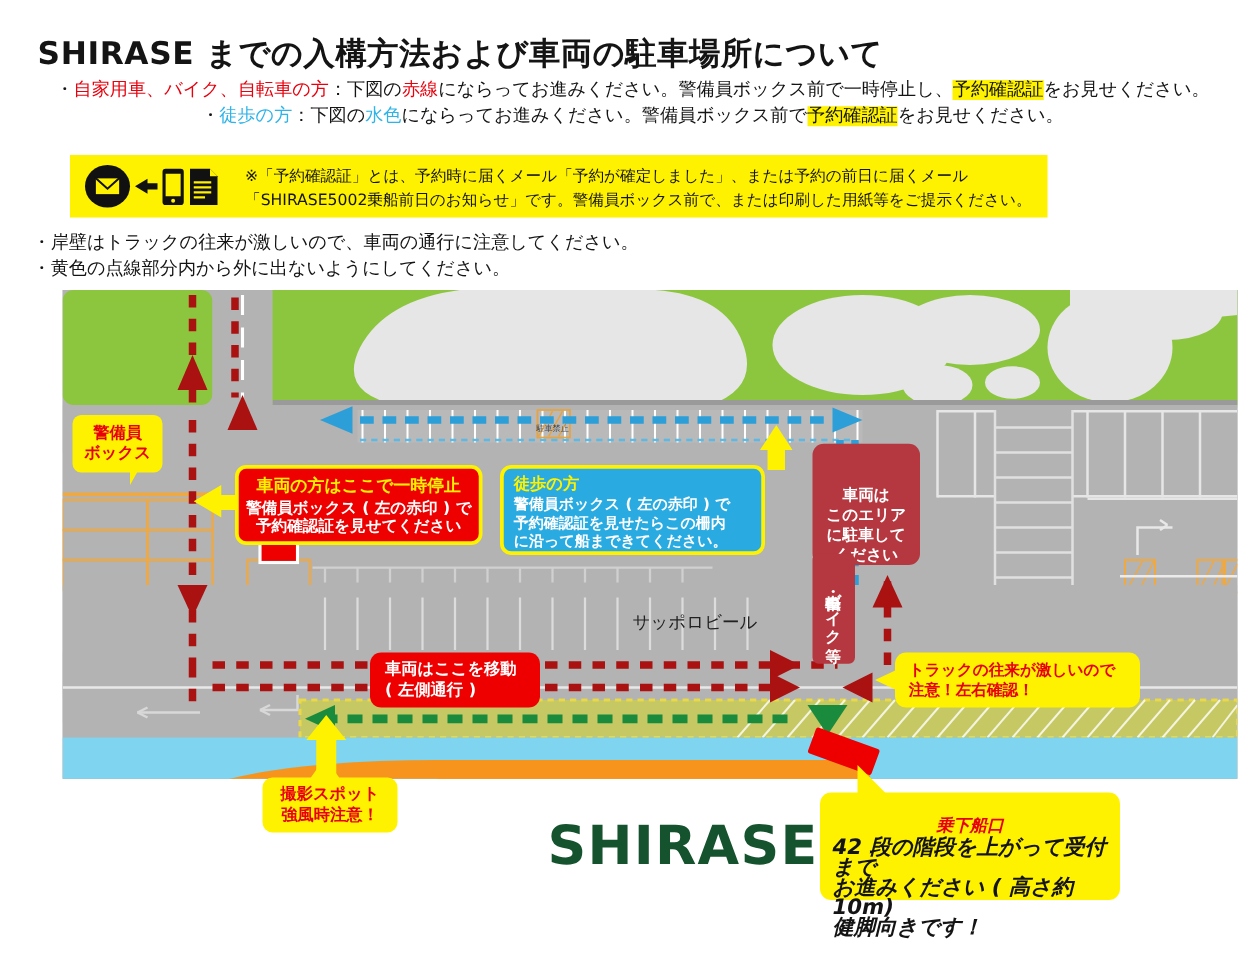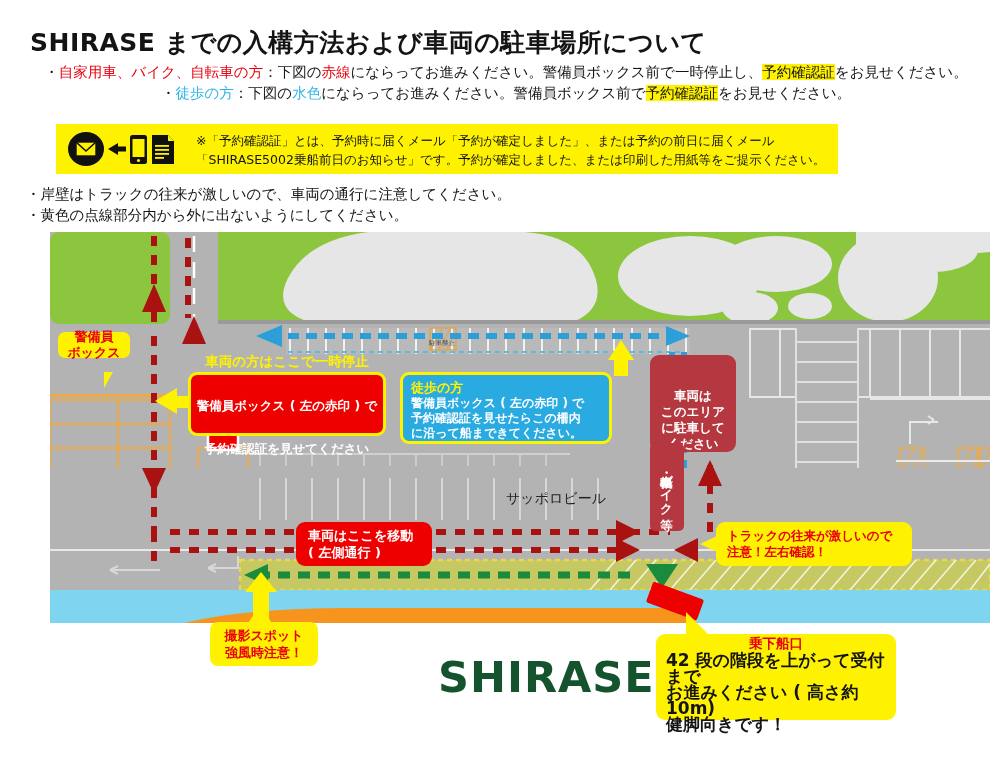--- a/index.html
+++ b/index.html
@@ -38,35 +38,35 @@
 
   
   #map{position:absolute;left:50px;top:232px;width:940px;height:391px;overflow:hidden;background:#b3b3b3;}
   #map svg{display:block;}
 
   
   .co{position:absolute;box-sizing:border-box;}
 
   
   .cal-guard{
-    left:58px;top:332px;width:72px;height:26px;
+    left:58px;top:332px;width:72px;height:46px;
     background:#fff200;border-radius:7px;
     display:flex;align-items:center;justify-content:center;
   }
   .cal-guard .t{font-size:13px;font-weight:bold;color:#e8000d;line-height:16px;text-align:center;}
   .cal-guard:after{
     content:"";position:absolute;left:46px;top:40px;
     border-left:9px solid #fff200;border-bottom:16px solid transparent;border-right:0 solid transparent;
   }
 
   
   .cal-stop{
     left:188px;top:372px;width:198px;height:64px;
     background:#ee0000;border:3px solid #fff200;border-radius:9px;
-    display:flex;flex-direction:column;justify-content:center;align-items:center;gap:28px;
+    display:flex;flex-direction:column;justify-content:center;align-items:center;
   }
   .cal-stop .h{font-size:13.5px;font-weight:bold;color:#fff200;line-height:17px;}
   .cal-stop .b{font-size:12.5px;font-weight:bold;color:#ffffff;line-height:15px;text-align:center;}
   .arrow-left-yellow{
     position:absolute;left:155px;top:388px;width:0;height:0;
     border-top:13px solid transparent;border-bottom:13px solid transparent;border-right:22px solid #fff200;
   }
   .arrow-left-yellow-bar{position:absolute;left:174px;top:396px;width:18px;height:12px;background:#fff200;}
 
   
@@ -135,21 +135,21 @@
   }
   .photo-stem{position:absolute;left:253px;top:582px;width:16px;height:42px;background:#fff200;}
   .photo-head{
     position:absolute;left:245px;top:572px;width:0;height:0;
     border-left:16px solid transparent;border-right:16px solid transparent;border-bottom:20px solid #fff200;
   }
 
   
   .cal-board{
     left:656px;top:634px;width:240px;height:86px;
-    background:#fff200;border-radius:9px;padding:0 10px;
+    background:#fff200;border-radius:9px;padding:18px 10px;font-style:italic;
   }
   .cal-board .h{font-size:13.5px;font-weight:bold;color:#e8000d;line-height:18px;text-align:center;}
   .cal-board .b{font-size:17px;font-weight:bold;color:#141414;line-height:16px;}
   .board-tail{
     position:absolute;left:686px;top:612px;width:0;height:0;
     border-left:0 solid transparent;border-right:26px solid transparent;border-bottom:26px solid #fff200;
   }
 
   .shirase-label{
     position:absolute;left:438px;top:652px;
@@ -189,21 +189,21 @@
         <path d="M84 4 h16 l6 6 v23 h-22 Z" fill="#111"></path>
         <path d="M100 4 v6 h6 Z" fill="#fff200"></path>
         <rect x="87" y="14" width="14" height="1.8" fill="#fff200"></rect>
         <rect x="87" y="18" width="14" height="1.8" fill="#fff200"></rect>
         <rect x="87" y="22" width="14" height="1.8" fill="#fff200"></rect>
         <rect x="87" y="26" width="9" height="1.8" fill="#fff200"></rect>
       </g>
     </svg>
     <div class="notice-text">
       <div>※「予約確認証」とは、予約時に届くメール「予約が確定しました」、または予約の前日に届くメール</div>
-      <div>「SHIRASE5002乗船前日のお知らせ」です。予約が確定しました、または印刷した用紙等をご提示ください。</div>
+      <div>「SHIRASE5002乗船前日のお知らせ」です。警備員ボックス前で、または印刷した用紙等をご提示ください。</div>
     </div>
   </div>
 
   <div class="bullets2">
     <div class="bline">・岸壁はトラックの往来が激しいので、車両の通行に注意してください。</div>
     <div class="bline">・黄色の点線部分内から外に出ないようにしてください。</div>
   </div>
 
   <div id="map">
     <svg width="940" height="505" viewBox="0 0 940 505">

